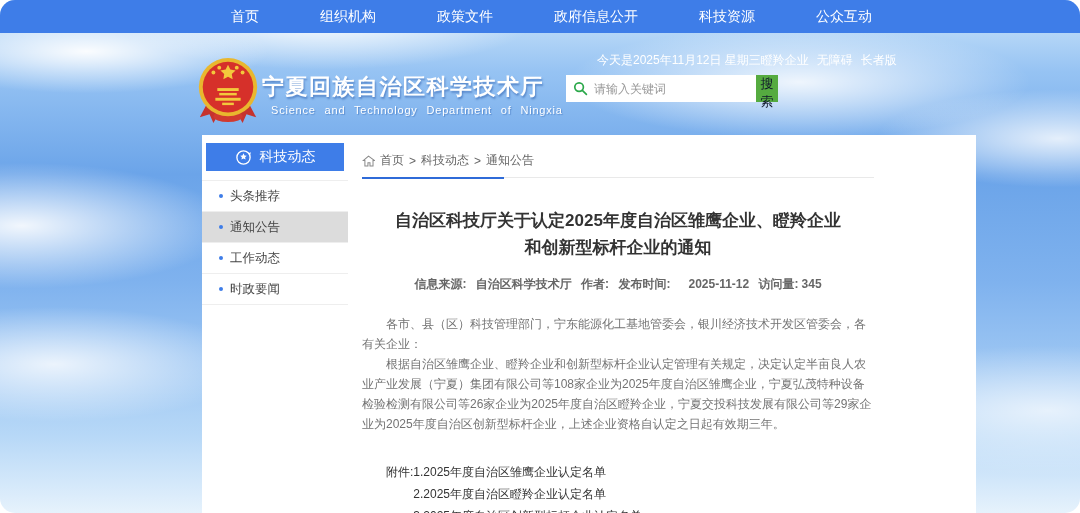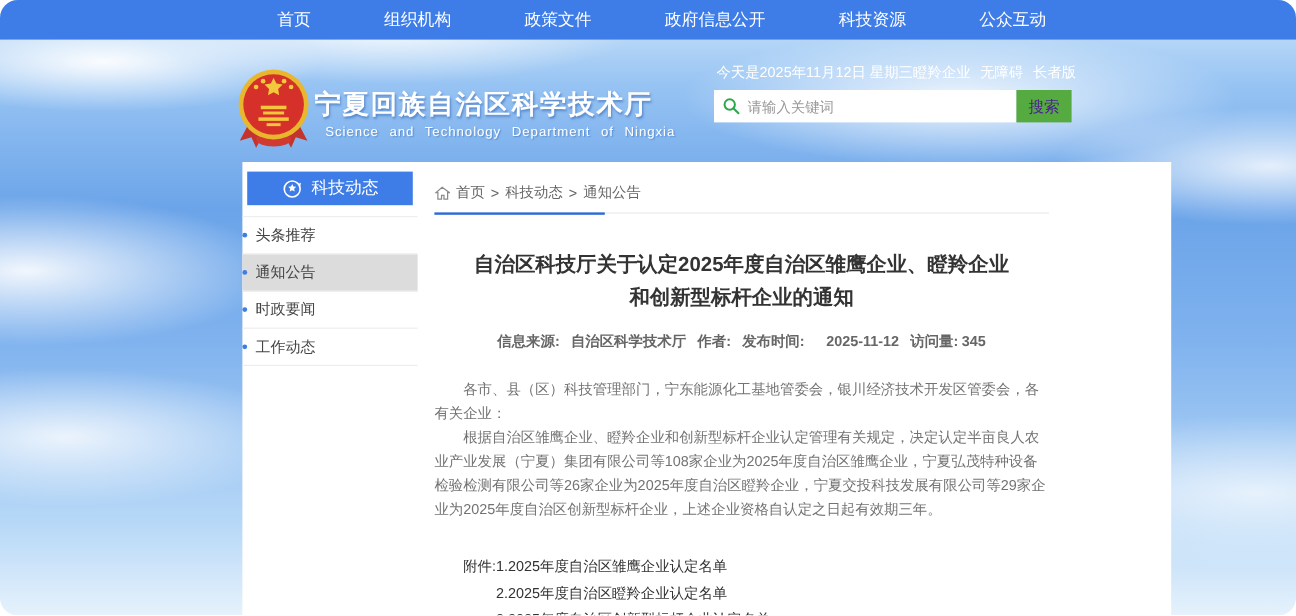--- a/index.html
+++ b/index.html
@@ -26,36 +26,36 @@
   
   .emblem { position:absolute; left:196px; top:56px; width:64px; height:70px; }
   .site-title { position:absolute; left:262px; top:72px; font-size:22px; font-weight:bold; color:#fff;
     letter-spacing:1.5px; text-shadow:1px 2px 2px rgba(40,90,170,.55); white-space:nowrap; }
   .site-subtitle { position:absolute; left:271px; top:104px; font-size:11px; color:#fff;
     letter-spacing:.8px; word-spacing:5px; text-shadow:1px 1px 1px rgba(40,90,170,.45); white-space:nowrap; }
   .date-row { position:absolute; left:597px; top:52px; width:276px; display:flex; align-items:center;
     font-size:12px; color:#fff; white-space:nowrap; }
   .quick-links { margin-left:auto; display:flex; gap:8px; }
   .quick-links a { color:#fff; text-decoration:none; cursor:pointer; }
-  .search-box { position:absolute; left:595px; top:75px; width:298px; height:27px; display:flex; }
+  .search-box { position:absolute; left:566px; top:75px; width:212px; height:27px; display:flex; }
   .search-input-wrap { flex:1; background:#fff; display:flex; align-items:center; padding:0 7px; gap:6px; }
   .search-input-wrap input { border:none; outline:none; flex:1; font-size:12px; color:#333;
     font-family:"Liberation Sans","DejaVu Sans",sans-serif; }
   .search-input-wrap input::placeholder { color:#999; }
-  .search-btn { width:46px; background:#55ab40; color:#4c1d95; border:none; font-size:13px; cursor:pointer;
+  .search-btn { width:46px; background:#55ab40; color:#0f172a; border:none; font-size:13px; cursor:pointer;
     font-family:Liberation Serif, serif; }
 
   
   .content-panel { position:absolute; left:202px; top:135px; width:774px; height:378px; background:#fff; }
 
   .sidebar { position:absolute; left:0; top:0; width:146px; height:100%; }
   .side-header { margin:8px 4px 0 4px; height:28px; background:#3e7de8; color:#fff;
     display:flex; align-items:center; justify-content:center; gap:8px; font-size:14px; }
   .side-menu { margin-top:9px; border-top:1px solid #eee; }
-  .side-item { height:31px; display:flex; align-items:center; gap:7px;
+  .side-item { height:31px; display:flex; align-items:center; padding-left:17px; gap:7px;
     font-size:12.5px; color:#444; border-bottom:1px solid #eee; text-decoration:none; cursor:pointer; }
   .side-item.active { background:#dcdcdc; }
   .dot { width:4px; height:4px; border-radius:50%; background:#3e7de8; flex:0 0 auto; }
 
   .main-col { position:absolute; left:160px; top:0; width:512px; height:100%; }
   .breadcrumb { position:relative; padding-top:17px; padding-bottom:8px; display:flex; align-items:center;
     gap:5px; font-size:12px; color:#666; border-bottom:1px solid #e9e9e9; }
   .breadcrumb a { color:#666; text-decoration:none; cursor:pointer; }
   .crumb-underline { position:absolute; left:0; bottom:-2px; width:142px; height:2px; background:#2f6bd8; }
   .home-icon { display:flex; align-items:center; }
@@ -146,25 +146,25 @@
         <a class="side-item">
           <span class="dot"></span>
           <span>头条推荐</span>
         </a>
         <a class="side-item active">
           <span class="dot"></span>
           <span>通知公告</span>
         </a>
         <a class="side-item">
           <span class="dot"></span>
+          <span>工作动态</span>
+        </a>
+        <a class="side-item">
+          <span class="dot"></span>
           <span>时政要闻</span>
-        </a>
-        <a class="side-item">
-          <span class="dot"></span>
-          <span>工作动态</span>
         </a>
       </nav>
     </aside>
 
     <main class="main-col">
 
       <div class="breadcrumb">
         <span class="home-icon">
           <svg width="13" height="12" viewBox="0 0 14 13">
             <path d="M7 1.2 1.4 6h1.7v5.8h3.3V8.4h2.2v3.4h3.3V6h1.7z" fill="none" stroke="#8a8a8a" stroke-width="1.1"></path>

